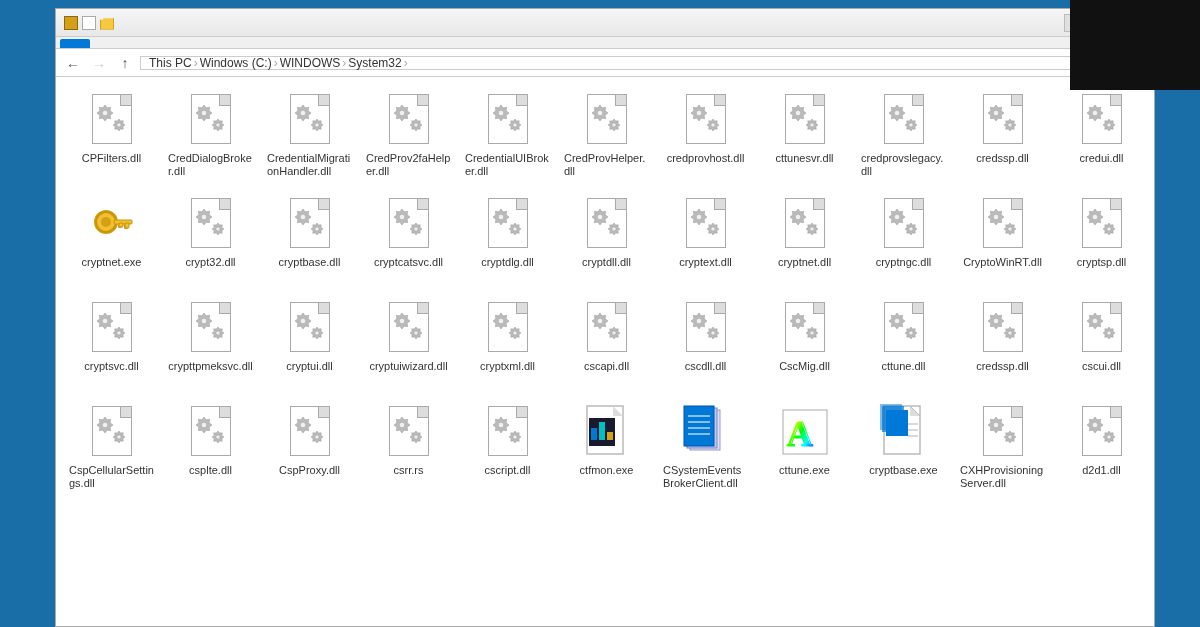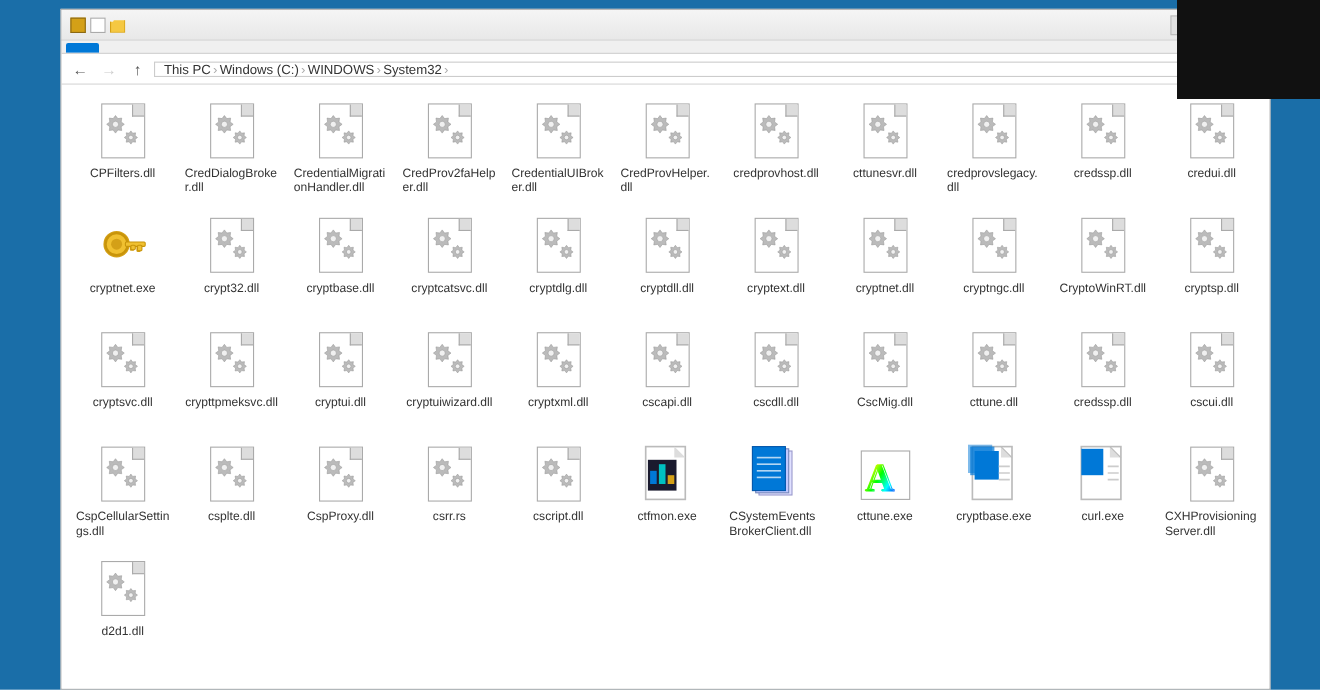--- a/index.html
+++ b/index.html
@@ -892,37 +892,20 @@
              <rect x="0" y="0" width="22" height="26" fill="#0078d7" opacity="0.5"></rect>
 
       <line x1="28" y1="20" x2="38" y2="20" stroke="#ccc" stroke-width="1.5"></line>
       <line x1="28" y1="26" x2="38" y2="26" stroke="#ccc" stroke-width="1.5"></line>
       <line x1="28" y1="32" x2="38" y2="32" stroke="#ccc" stroke-width="1.5"></line>
     </svg>
   </div>
     <span class="file-label">cryptbase.exe</span>
   </div>
       <div class="file-item">
-    <div class="icon-blue" style="position:relative;width:48px;height:56px;margin-bottom:4px;">
-    <svg width="48" height="56" viewBox="0 0 48 56">
-
-      <rect x="4" y="2" width="36" height="48" fill="white" stroke="#bbb" stroke-width="1.5"></rect>
-
-      <path d="M30,2 L40,12 L30,12 Z" fill="#ddd"></path>
-      <line x1="30" y1="2" x2="40" y2="12" stroke="#bbb" stroke-width="1"></line>
-      <rect x="4" y="4" width="20" height="24" fill="#0078d7"></rect>
-
-      <line x1="28" y1="20" x2="38" y2="20" stroke="#ccc" stroke-width="1.5"></line>
-      <line x1="28" y1="26" x2="38" y2="26" stroke="#ccc" stroke-width="1.5"></line>
-      <line x1="28" y1="32" x2="38" y2="32" stroke="#ccc" stroke-width="1.5"></line>
-    </svg>
-  </div>
-    <span class="file-label">curl.exe</span>
-  </div>
-      <div class="file-item">
     <div class="icon-dll">
     <div class="page">
       <svg width="34" height="38" viewBox="0 0 34 38" style="position:absolute;top:8px;left:3px;">
         <polygon points="17,10 14.173725382063205,12.143027221244502 14.65685424949238,15.65685424949238 11.143027221244502,15.173725382063205 9,18 6.856972778755498,15.173725382063205 3.3431457505076203,15.65685424949238 3.826274617936795,12.143027221244504 1,10.000000000000002 3.826274617936794,7.856972778755498 3.3431457505076185,4.34314575050762 6.856972778755495,4.826274617936796 8.999999999999998,2 11.143027221244504,4.826274617936795 14.65685424949238,4.3431457505076185 14.173725382063203,7.856972778755495" fill="#bbb" stroke="#999" stroke-width="0.5"></polygon>
           <circle cx="9" cy="10" r="2.8" fill="#f0f0f0" stroke="#999" stroke-width="0.5"></circle>
         <polygon points="29,22 26.880294036547404,23.607270415933378 27.242640687119284,26.242640687119284 24.607270415933378,25.880294036547404 23,28 21.392729584066622,25.880294036547404 18.757359312880716,26.242640687119284 19.119705963452596,23.607270415933378 17,22 19.119705963452596,20.392729584066622 18.757359312880716,17.757359312880716 21.392729584066622,18.119705963452596 23,16 24.607270415933378,18.119705963452596 27.242640687119284,17.757359312880716 26.880294036547404,20.392729584066622" fill="#bbb" stroke="#999" stroke-width="0.5"></polygon>
           <circle cx="23" cy="22" r="2.0999999999999996" fill="#f0f0f0" stroke="#999" stroke-width="0.5"></circle>
       </svg>
     </div>
   </div>

